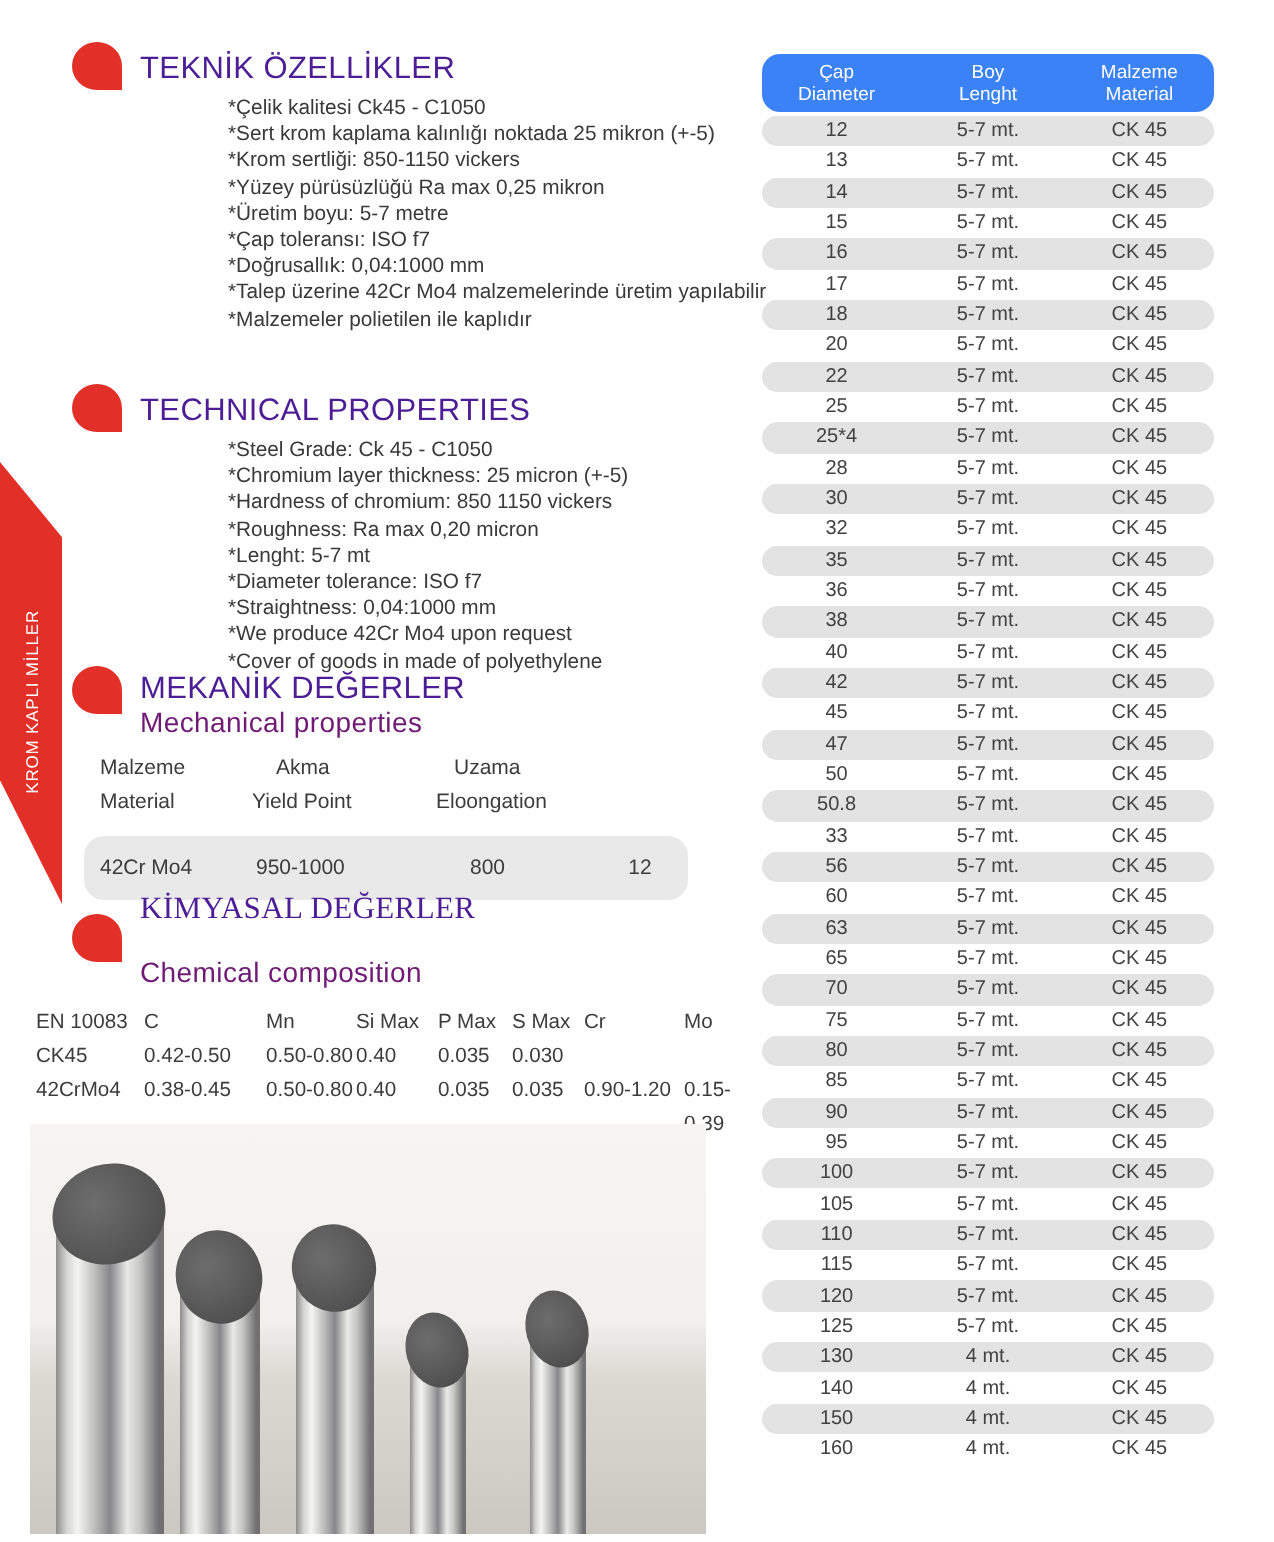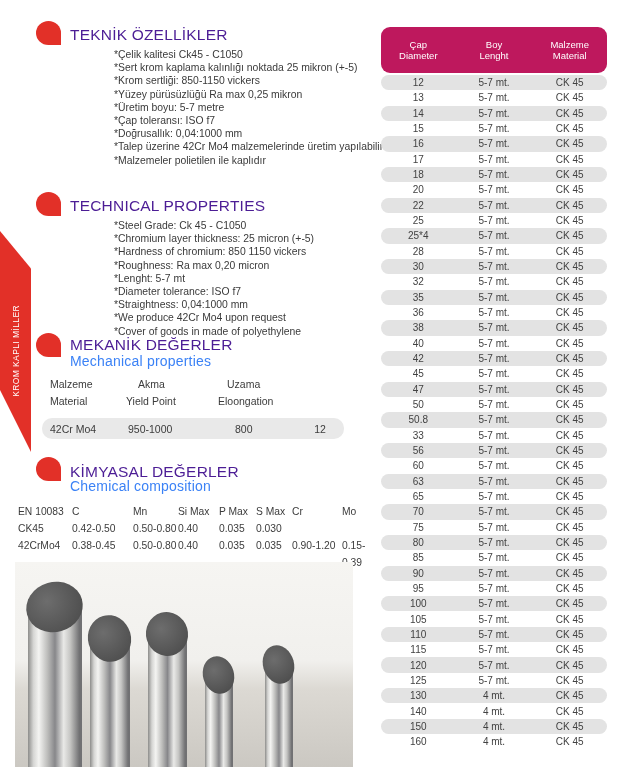--- a/index.html
+++ b/index.html
@@ -25,52 +25,52 @@
   
   .drop{
     width:25px;height:24px;background:#e23028;
     border-radius:50% 50% 0 50%;
   }
 
   .sec-title{
     color:#4c1d95;font-size:15.5px;letter-spacing:.2px;white-space:nowrap;
   }
   .sec-sub{
-    color:#3b82f6;font-size:14px;letter-spacing:.2px;white-space:nowrap;
+    color:#701a75;font-size:14px;letter-spacing:.2px;white-space:nowrap;
   }
 
   .spec-list{font-size:10.4px;line-height:13.2px;color:#3a3a3a;}
   .spec-line{white-space:nowrap;margin-left:44px;}
 
   
   .mech{left:42px;width:302px;font-size:10.5px;}
   .mech-head{display:grid;grid-template-columns:84px 92px 78px 48px;}
   .mech-head .tr-line{margin-bottom:5px;}
   .mech-head .c1{padding-left:8px;}
   .mech-head .c3 .tr-line{padding-left:12px;}
   .mech-head .c4 .tr-line{padding-left:9px;}
   .mech-row{
     display:grid;grid-template-columns:84px 92px 78px 48px;
-    background:#e9e9e9;border-radius:10px;height:21px;align-items:center;
+    background:#e9e9e9;border-radius:10px;height:32px;align-items:center;
     margin-top:11px;
   }
   .mech-row .c1{padding-left:8px;}
   .mech-row .c2{padding-left:2px;}
   .mech-row .c3{padding-left:17px;}
   .mech-row .c4{text-align:center;}
 
   
   .chem{left:18px;width:360px;font-size:10.3px;}
   .chem-grid{display:grid;grid-template-columns:54px 61px 45px 41px 37px 36px 44px auto;line-height:17px;}
   .chem-grid .mo-h{padding-left:6px;}
 
   
   .size-table{left:381px;top:27px;width:226px;}
   .size-head{
-    background:#be185d;border-radius:9px;height:46px;color:#ffffff;
+    background:#3b82f6;border-radius:9px;height:29px;color:#ffffff;
     display:grid;grid-template-columns:33% 34% 33%;align-items:center;
     text-align:center;font-size:9.5px;line-height:11px;
   }
   .size-rows{margin-top:2px;}
   .srow{
     display:grid;grid-template-columns:33% 34% 33%;text-align:center;
     height:15.34px;align-items:center;font-size:10px;color:#424242;
   }
   .srow.alt{background:#e3e3e3;border-radius:8px;}
 
@@ -145,21 +145,21 @@
     </div>
   <div class="mech-row" id="mech-row">
       <div class="c1">42Cr Mo4</div>
       <div class="c2">950-1000</div>
       <div class="c3">800</div>
       <div class="c4">12</div>
     </div>
 </div>
 
 <div class="abs drop" style="left:36px;top:457px;"></div>
-<div class="abs sec-title" style="left:70px;top:463px;">KİMYASAL DEĞERLER</div>
+<div class="abs sec-title" style="left:70px;top:446px;font-family:Liberation Serif, serif;">KİMYASAL DEĞERLER</div>
 <div class="abs sec-sub" style="left:70px;top:478px;">Chemical  composition</div>
 
 <div class="abs chem" style="top:503px;">
   <div class="chem-grid" id="chem-grid">
       <div>EN 10083</div>
       <div>C</div>
       <div>Mn</div>
       <div>Si Max</div>
       <div>P Max</div>
       <div>S Max</div>

